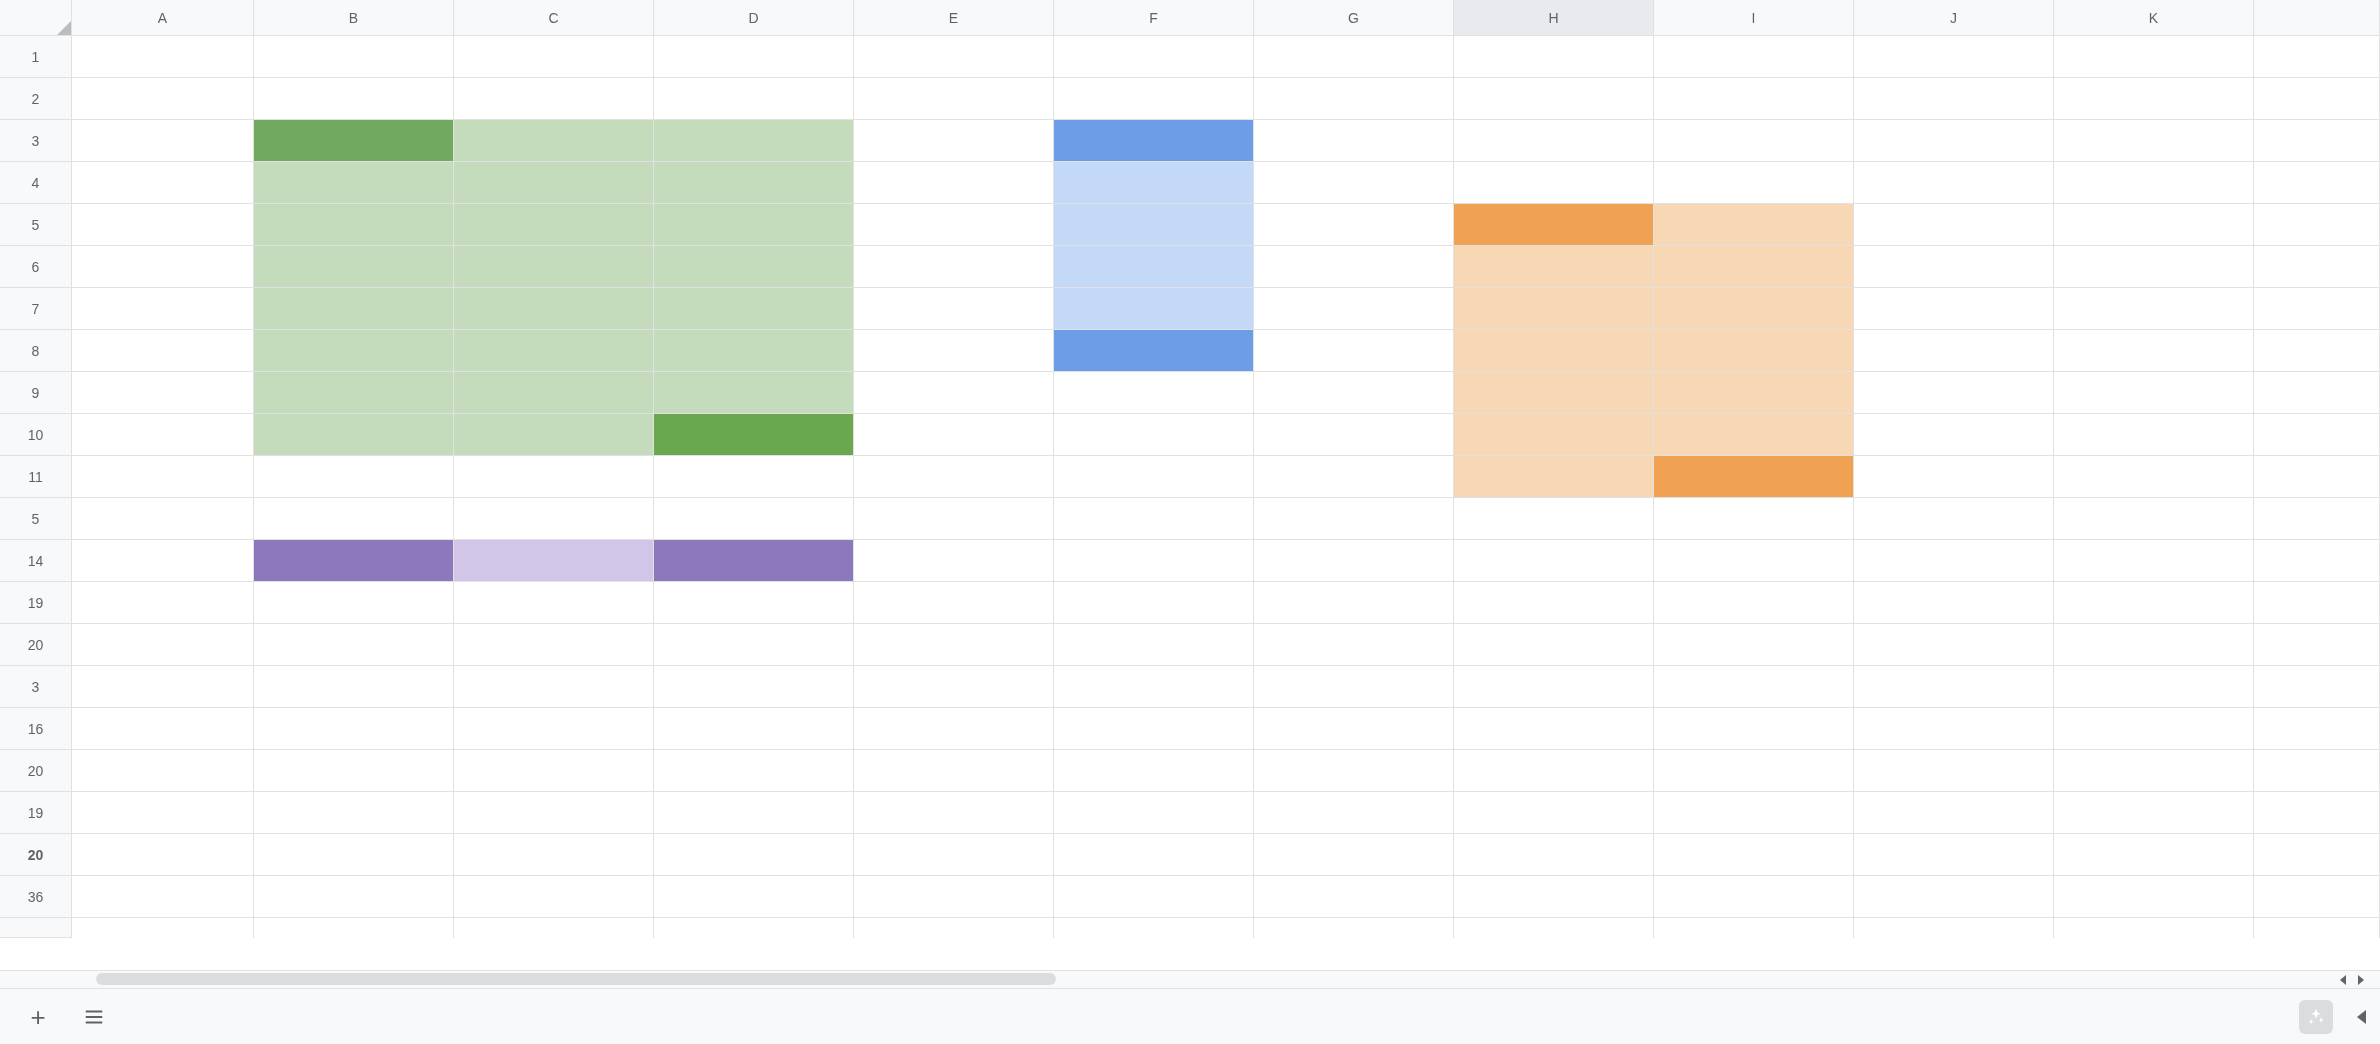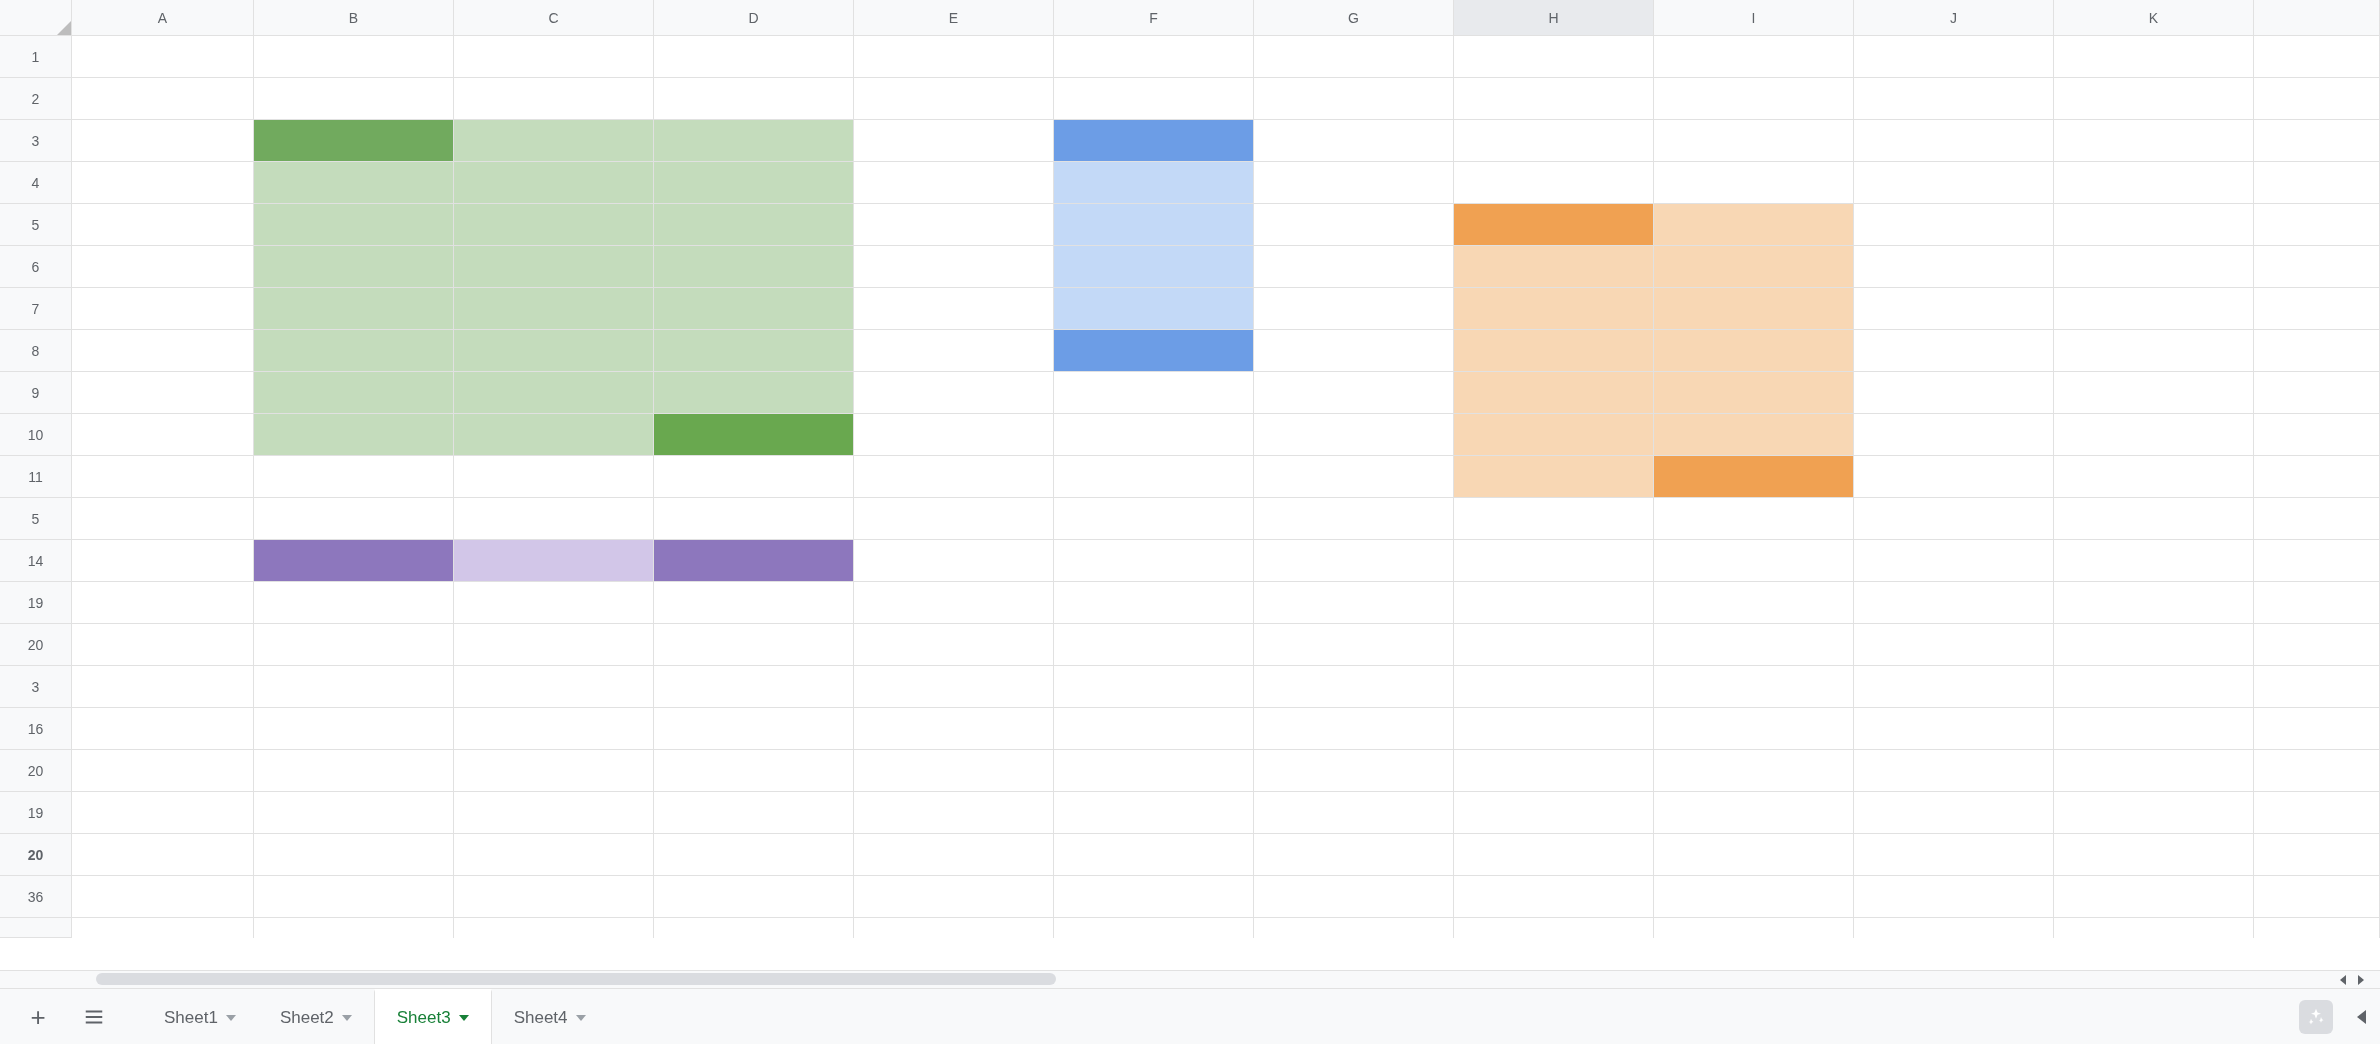--- a/index.html
+++ b/index.html
@@ -423,38 +423,20 @@
     <div class="tabbar-left">
       <div class="icon-btn" title="Add sheet">
         <span class="plus-icon">+</span>
       </div>
       <div class="icon-btn sheets-menu-icon" title="All sheets">
         <svg viewBox="0 0 24 24">
             <path fill="#5f6368" d="M3 5h18v2H3V5zm0 6h18v2H3v-2zm0 6h18v2H3v-2z"></path>
           </svg>
       </div>
     </div>
-    <div class="tabs" id="tabs">
-        <div class="tab">
-          <span>Sheet1</span>
-          <span class="dd"></span>
-        </div>
-        <div class="tab">
-          <span>Sheet2</span>
-          <span class="dd"></span>
-        </div>
-        <div class="tab active">
-          <span>Sheet3</span>
-          <span class="dd"></span>
-        </div>
-        <div class="tab">
-          <span>Sheet4</span>
-          <span class="dd"></span>
-        </div>
-      </div>
     <div class="tabbar-right">
       <div class="explore-badge">
         <svg viewBox="0 0 24 24">
             <path d="M12 2l1.8 4.6L18 8l-4.2 1.4L12 14l-1.8-4.6L6 8l4.2-1.4L12 2zm6 10l1 2.5L21 16l-2 0.5L18 19l-1-2.5L15 16l2-0.5L18 12zM6 14l1 2.5L9 18l-2 0.5L6 21l-1-2.5L3 18l2-0.5L6 14z"></path>
           </svg>
       </div>
       <div class="chev-left"></div>
     </div>
   </div>
 

